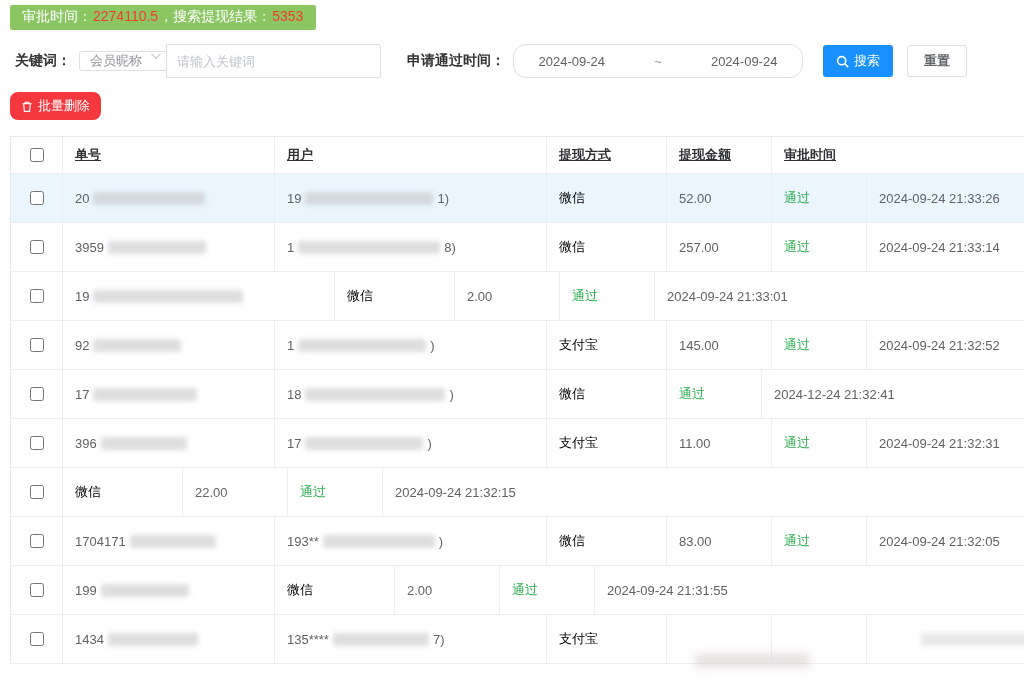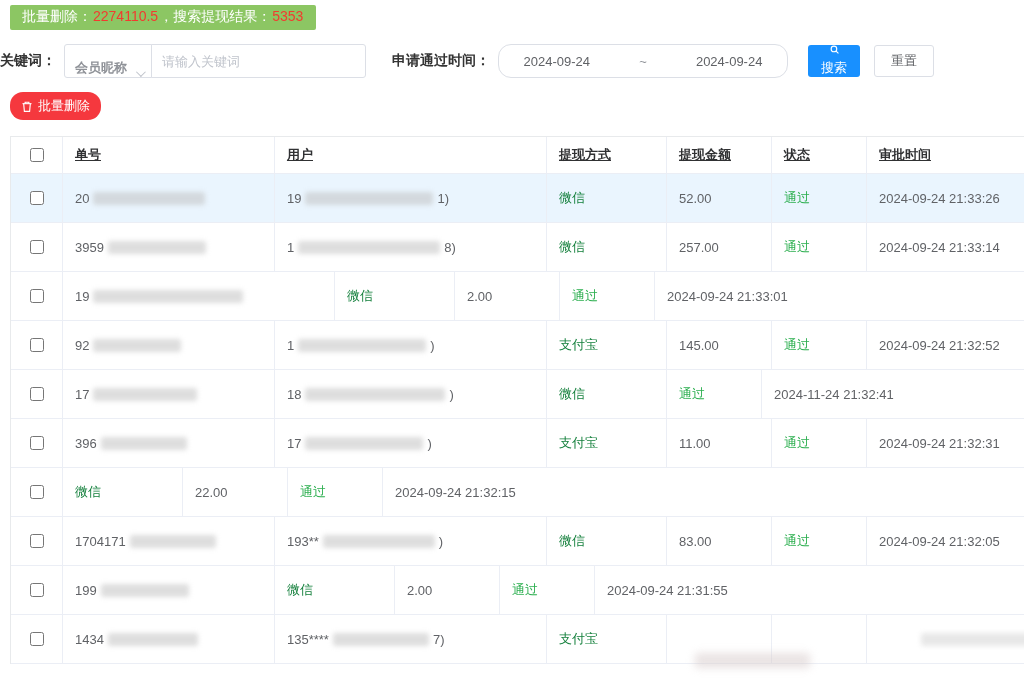--- a/index.html
+++ b/index.html
@@ -11,28 +11,28 @@
 
   
   .banner {
     display:inline-block; margin:5px 0 0 10px; padding:3px 12px 4px;
     background:#8cc663; color:#fff; font-size:14px; border-radius:2px;
   }
   .banner .num { color:#f23b2f; padding:0 1px; }
 
   
   .filter-row {
-    display:flex; align-items:center; margin:14px 0 0; font-size:14px;
+    display:flex; align-items:center; margin:14px 15px 0; font-size:14px;
   }
   .flabel { font-weight:700; color:#333; white-space:nowrap; }
   .select {
-    display:flex; align-items:flex-end; justify-content:space-between;
-    width:88px; height:34px; margin-left:8px; padding:0 8px 0 10px;
+    display:flex; align-items:flex-start; justify-content:space-between;
+    width:88px; height:20px; margin-left:8px; padding:0 8px 0 10px;
     border:1px solid #dcdfe6; border-radius:3px 0 0 3px;
-    color:#909399; font-size:13px; background:#fff; cursor:pointer;font-weight:bold;
+    color:#909399; font-size:13px; background:#fff; cursor:pointer;
   }
   .caret {
     width:7px; height:7px; border-right:1.5px solid #c0c4cc;
     border-bottom:1.5px solid #c0c4cc; transform:rotate(45deg) translateY(-2px);
   }
   .kw-input {
     width:215px; height:34px; margin-left:-1px; padding:0 10px;
     border:1px solid #dcdfe6; border-radius:0 3px 3px 0;
     font-size:13px; color:#606266; outline:none;
     font-family:"Liberation Sans","DejaVu Sans",sans-serif;
@@ -43,33 +43,33 @@
     display:flex; align-items:center; justify-content:space-around;
     width:290px; height:34px; margin-left:8px;
     border:1px solid #dcdfe6; border-radius:13px;
     color:#606266; font-size:13px; cursor:pointer; background:#fff;
   }
   .date-sep { color:#909399; }
   button { font-family:"Liberation Sans","DejaVu Sans",sans-serif; cursor:pointer; }
   .btn-search {
     display:flex; align-items:center; gap:5px; margin-left:20px;
     height:32px; padding:0 13px; border:none; border-radius:3px;
-    background:#1890ff; color:#fff; font-size:13px;flex-direction:column;
+    background:#1890ff; color:#fff; font-size:13px;
   }
   .btn-reset {
     margin-left:14px; height:32px; padding:0 16px;
     border:1px solid #dcdfe6; border-radius:3px;
-    background:#fff; color:#606266; font-size:13px;
+    background:#fff; color:#606266; font-size:13px;font-weight:bold;
   }
 
   
   .btn-delete {
     display:inline-flex; align-items:center; gap:5px;
     margin:14px 0 0 10px; height:28px; padding:0 11px;
-    border:none; border-radius:13px; background:#f5383e; color:#fff; font-size:13px;
+    border:none; border-radius:8px; background:#f5383e; color:#fff; font-size:13px;
   }
 
   
   .table {
     margin:16px 0 0 10px; width:1040px;
     border:1px solid #e8eaec; border-bottom:none; font-size:13px;
   }
   .tr { display:flex; border-bottom:1px solid #ebeef5; min-height:49px; background:#fff; }
   .tr.thead { min-height:37px; }
   .tr.hl { background:#eaf5fe; }
@@ -82,21 +82,21 @@
   .c-check  { width:52px; justify-content:center; padding:0; }
   .c-order  { width:212px; }
   .c-user   { width:272px; }
   .c-method { width:120px; }
   .c-amount { width:105px; }
   .c-status { width:95px; }
   .c-time   { flex:1; border-right:none; }
   input[type="checkbox"] {
     width:14px; height:14px; accent-color:#1890ff; cursor:pointer;
   }
-  .method-link { color:#15803d; text-decoration:none; cursor:pointer; }
+  .method-link { color:#000000; text-decoration:none; cursor:pointer; }
   .status { color:#2daf50;text-align:right; }
 
   
   .redact {
     display:inline-block; height:13px; margin:0 4px;
     background:#bdbdbd; border-radius:2px;
     filter:blur(2.5px); opacity:.5;
   }
   .c-time .redact { margin-left:auto; opacity:.35; }
 
@@ -104,21 +104,21 @@
     position:absolute; left:695px; top:653px; width:115px; height:15px;
     background:#d8cccc; border-radius:3px; filter:blur(4px); opacity:.55;
   }
 </style>
 </head>
 <body>
 
 <div class="page">
 
   <div class="banner">
-    <span>批量删除：</span><span class="num">2274110.5</span><span>，搜索提现结果：</span><span class="num">5353</span>
+    <span>审批时间：</span><span class="num">2274110.5</span><span>，搜索提现结果：</span><span class="num">5353</span>
   </div>
 
   <div class="filter-row">
     <span class="flabel">关键词：</span>
     <div class="select">
       <span>会员昵称</span>
       <span class="caret"></span>
     </div>
     <input class="kw-input" type="text" placeholder="请输入关键词" style="">
     <span class="flabel time-label">申请通过时间：</span>
@@ -148,21 +148,20 @@
 
   <div class="table">
     <div class="tr thead">
       <div class="td c-check">
           <input type="checkbox" style="">
         </div>
       <div class="td c-order th">单号</div>
       <div class="td c-user th">用户</div>
       <div class="td c-method th">提现方式</div>
       <div class="td c-amount th">提现金额</div>
-      <div class="td c-status th">状态</div>
       <div class="td c-time th">审批时间</div>
     </div>
     <div>
         <div class="tr hl">
     <div class="td c-check">
             <input type="checkbox" style="">
           </div>
     <div class="td c-order">
             <span>20</span>
             <span class="redact" style="width: 112px;"></span>
@@ -268,21 +267,21 @@
             <span class="redact" style="width: 140px;"></span>
             <span>)</span>
           </div>
     <div class="td c-method">
             <a class="method-link">微信</a>
           </div>
     <div class="td c-status">
             <span class="status">通过</span>
           </div>
     <div class="td c-time">
-            <span>2024-11-24 21:32:41</span>
+            <span>2024-12-24 21:32:41</span>
           </div>
   </div>
         <div class="tr">
     <div class="td c-check">
             <input type="checkbox" style="">
           </div>
     <div class="td c-order">
             <span>396</span>
             <span class="redact" style="width: 86px;"></span>
             <span></span>

